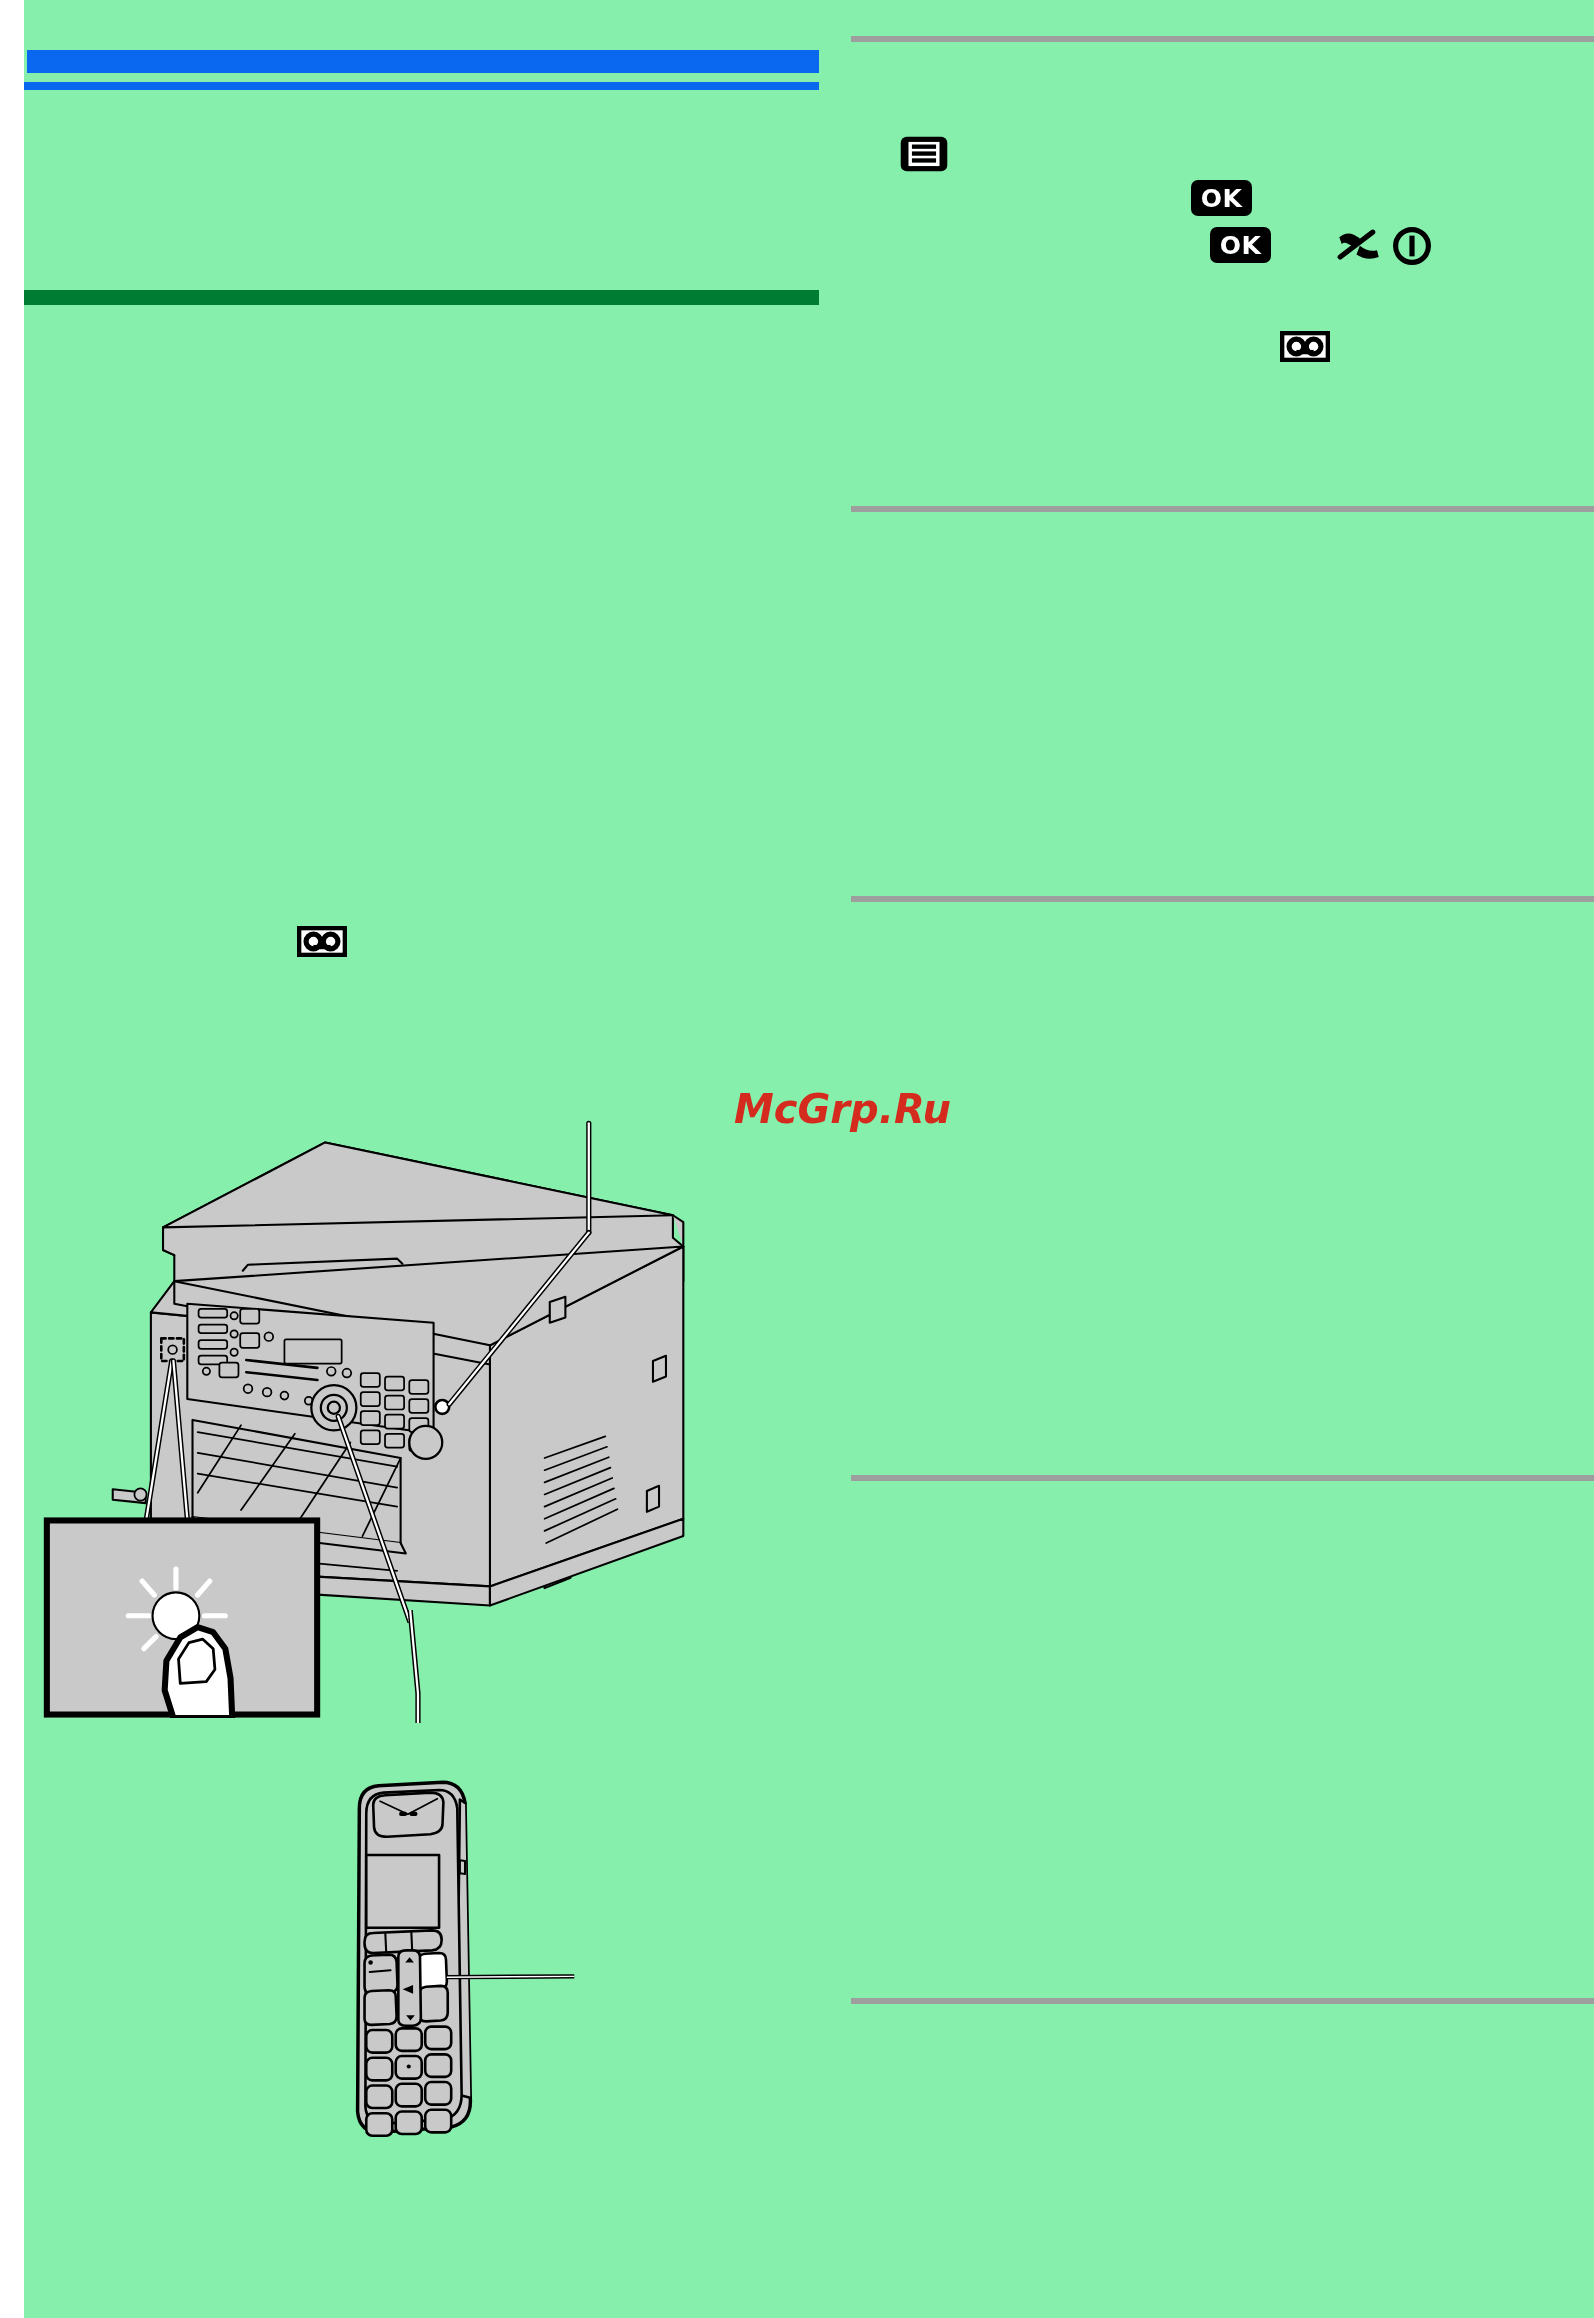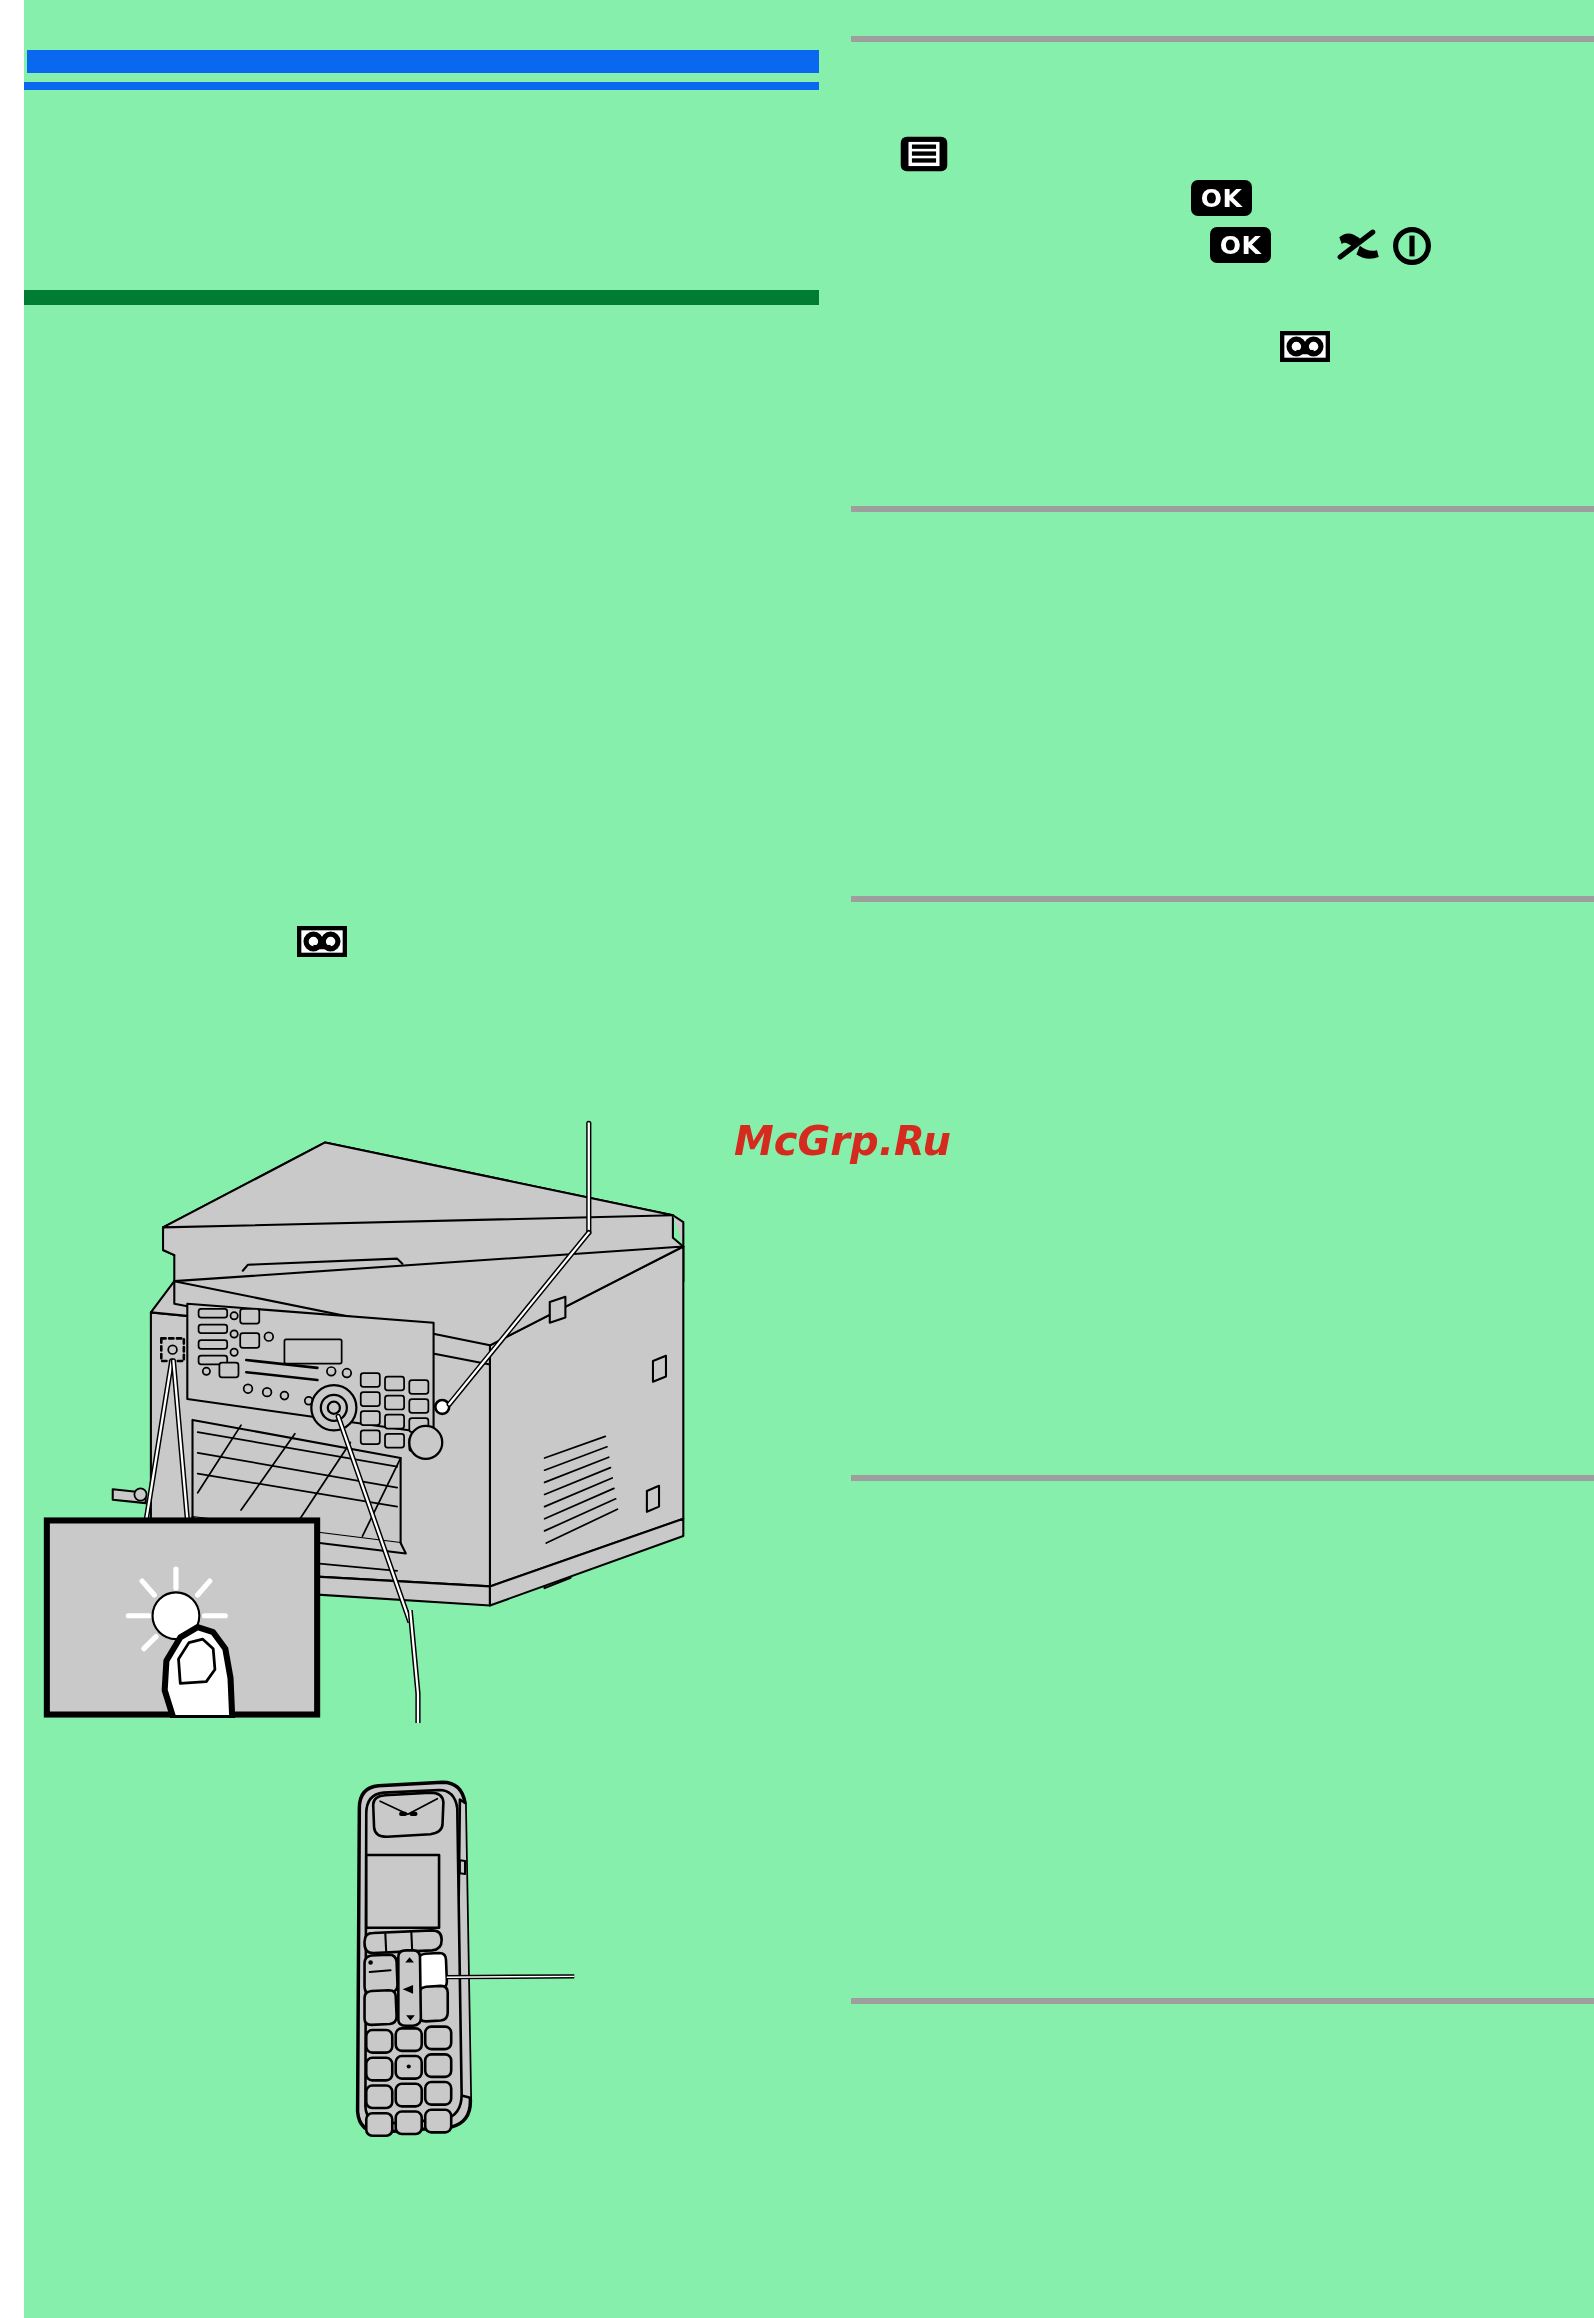--- a/index.html
+++ b/index.html
@@ -361,16 +361,16 @@
 
   <div class="abs" style="left:1256px; top:331px; width:50px; height:31px;">
     <svg width="50" height="31" viewBox="0 0 58 36" aria-hidden="true">
       <rect x="1.5" y="1.5" width="55" height="33" fill="#ffffff" stroke="#000" stroke-width="7"></rect>
       <circle cx="19" cy="18" r="8.5" fill="#ffffff" stroke="#000" stroke-width="6"></circle>
       <circle cx="39" cy="18" r="8.5" fill="#ffffff" stroke="#000" stroke-width="6"></circle>
       <rect x="19" y="22" width="20" height="5" fill="#000"></rect>
     </svg>
   </div>
 
-  <div class="abs watermark" style="left:710px; top:1118px;">McGrp.Ru</div>
+  <div class="abs watermark" style="left:710px; top:1086px;">McGrp.Ru</div>
 
 </div>
 
 
 </body></html>

